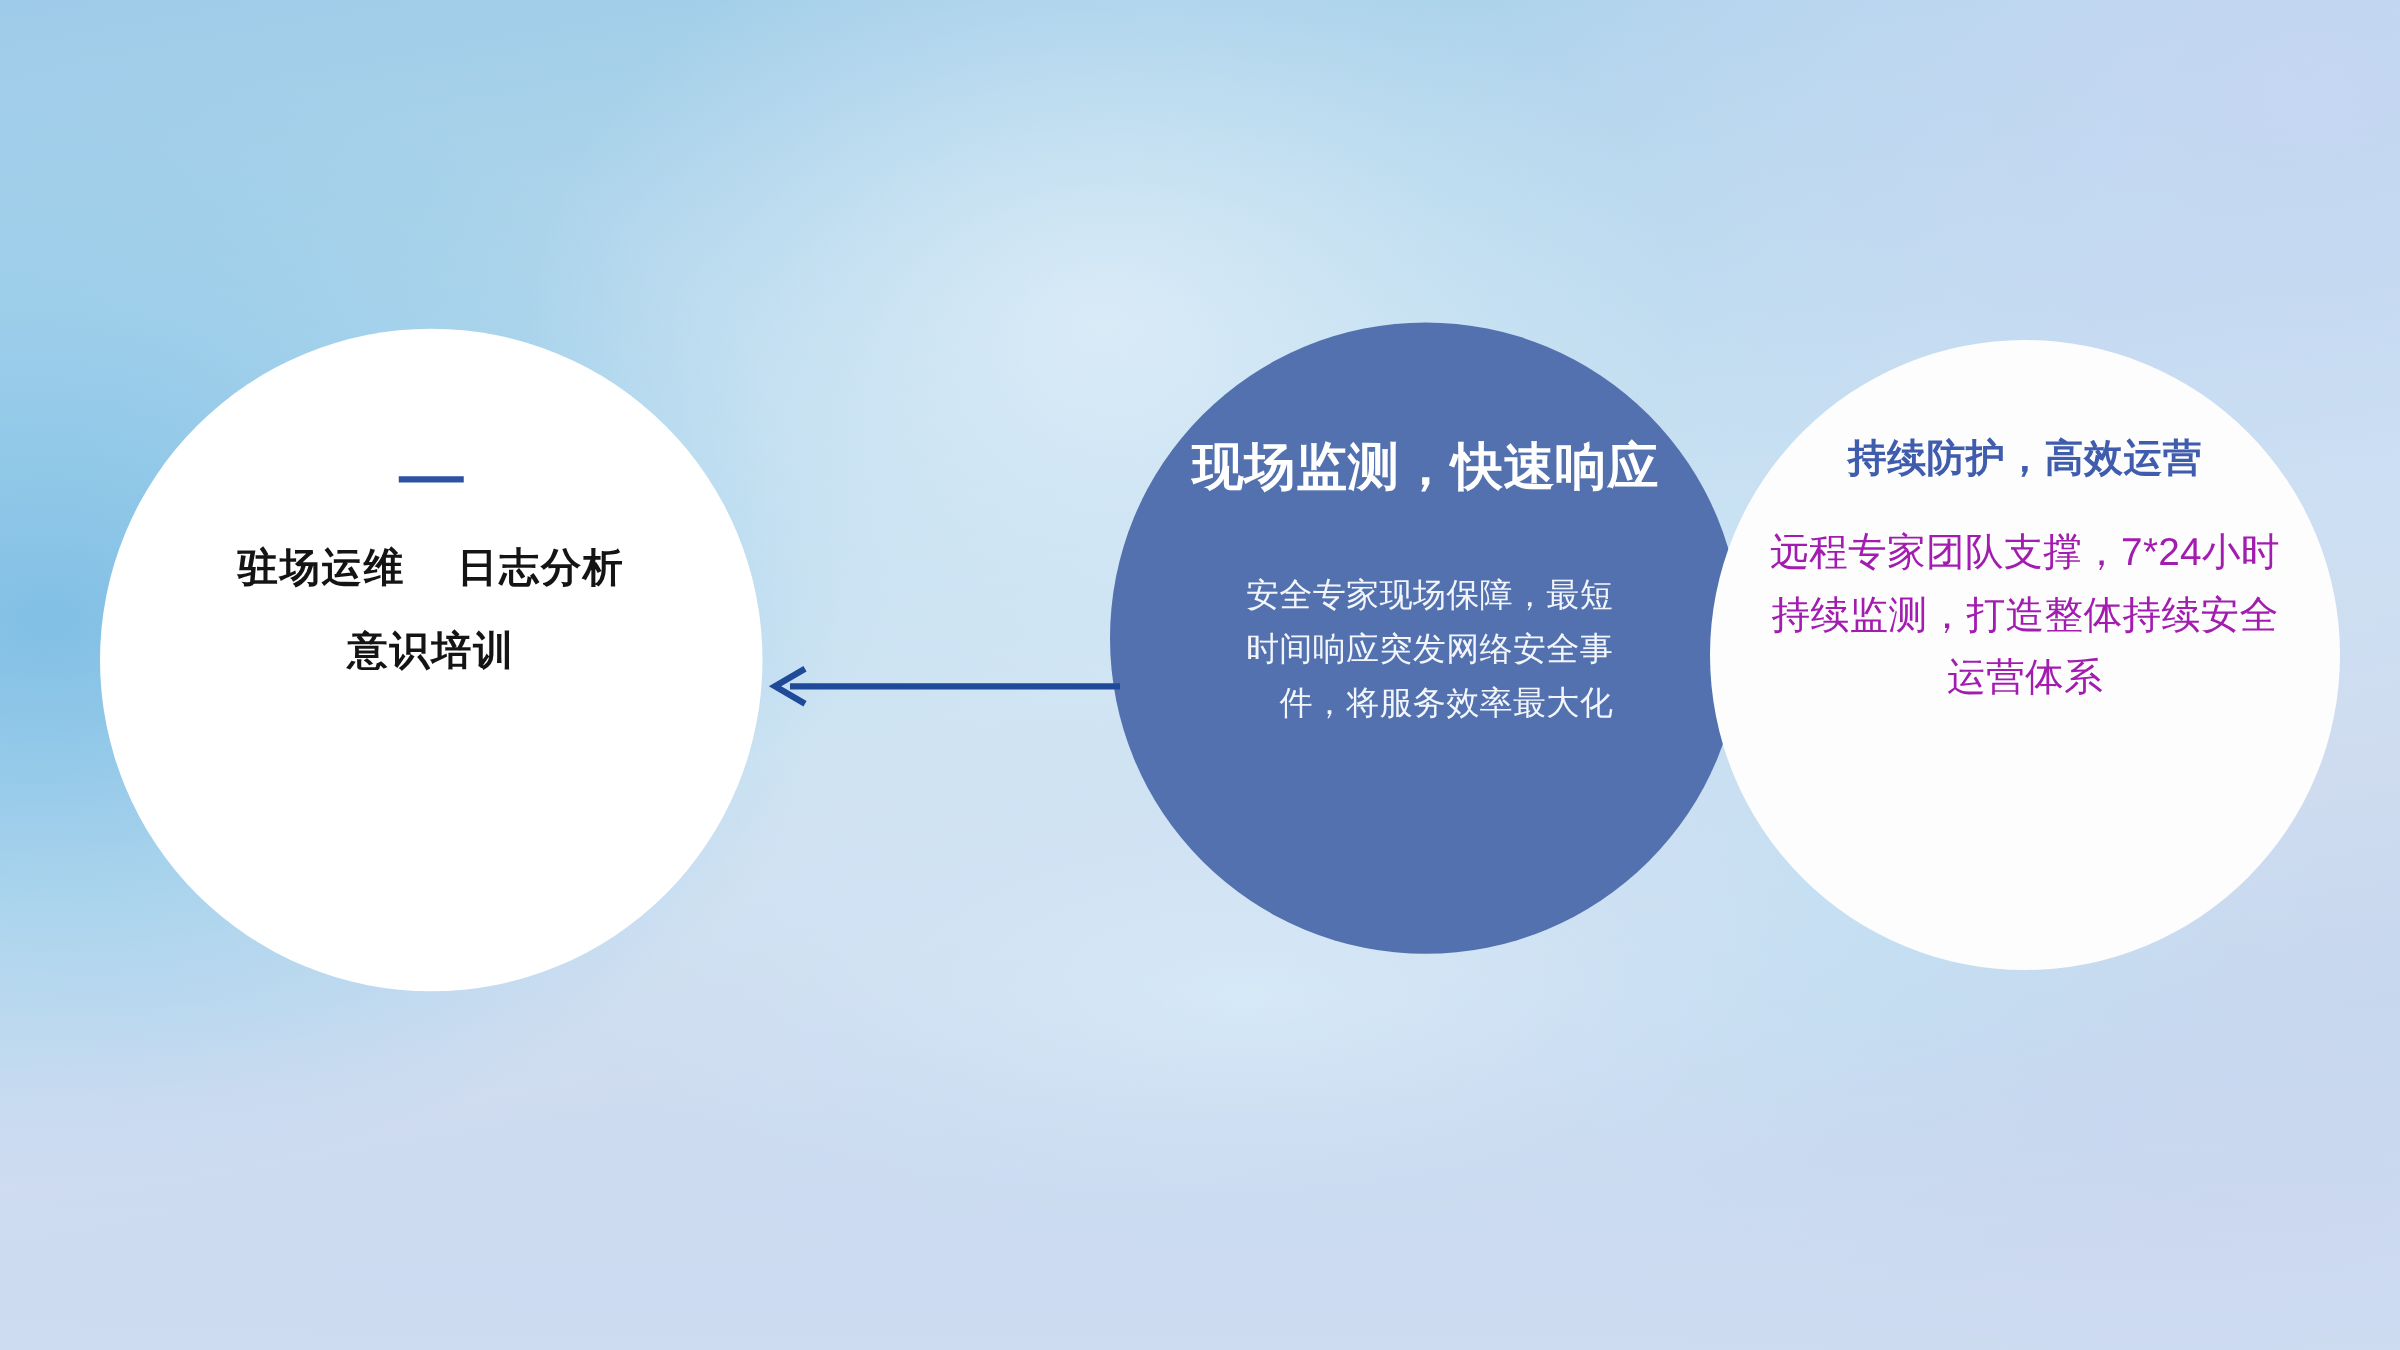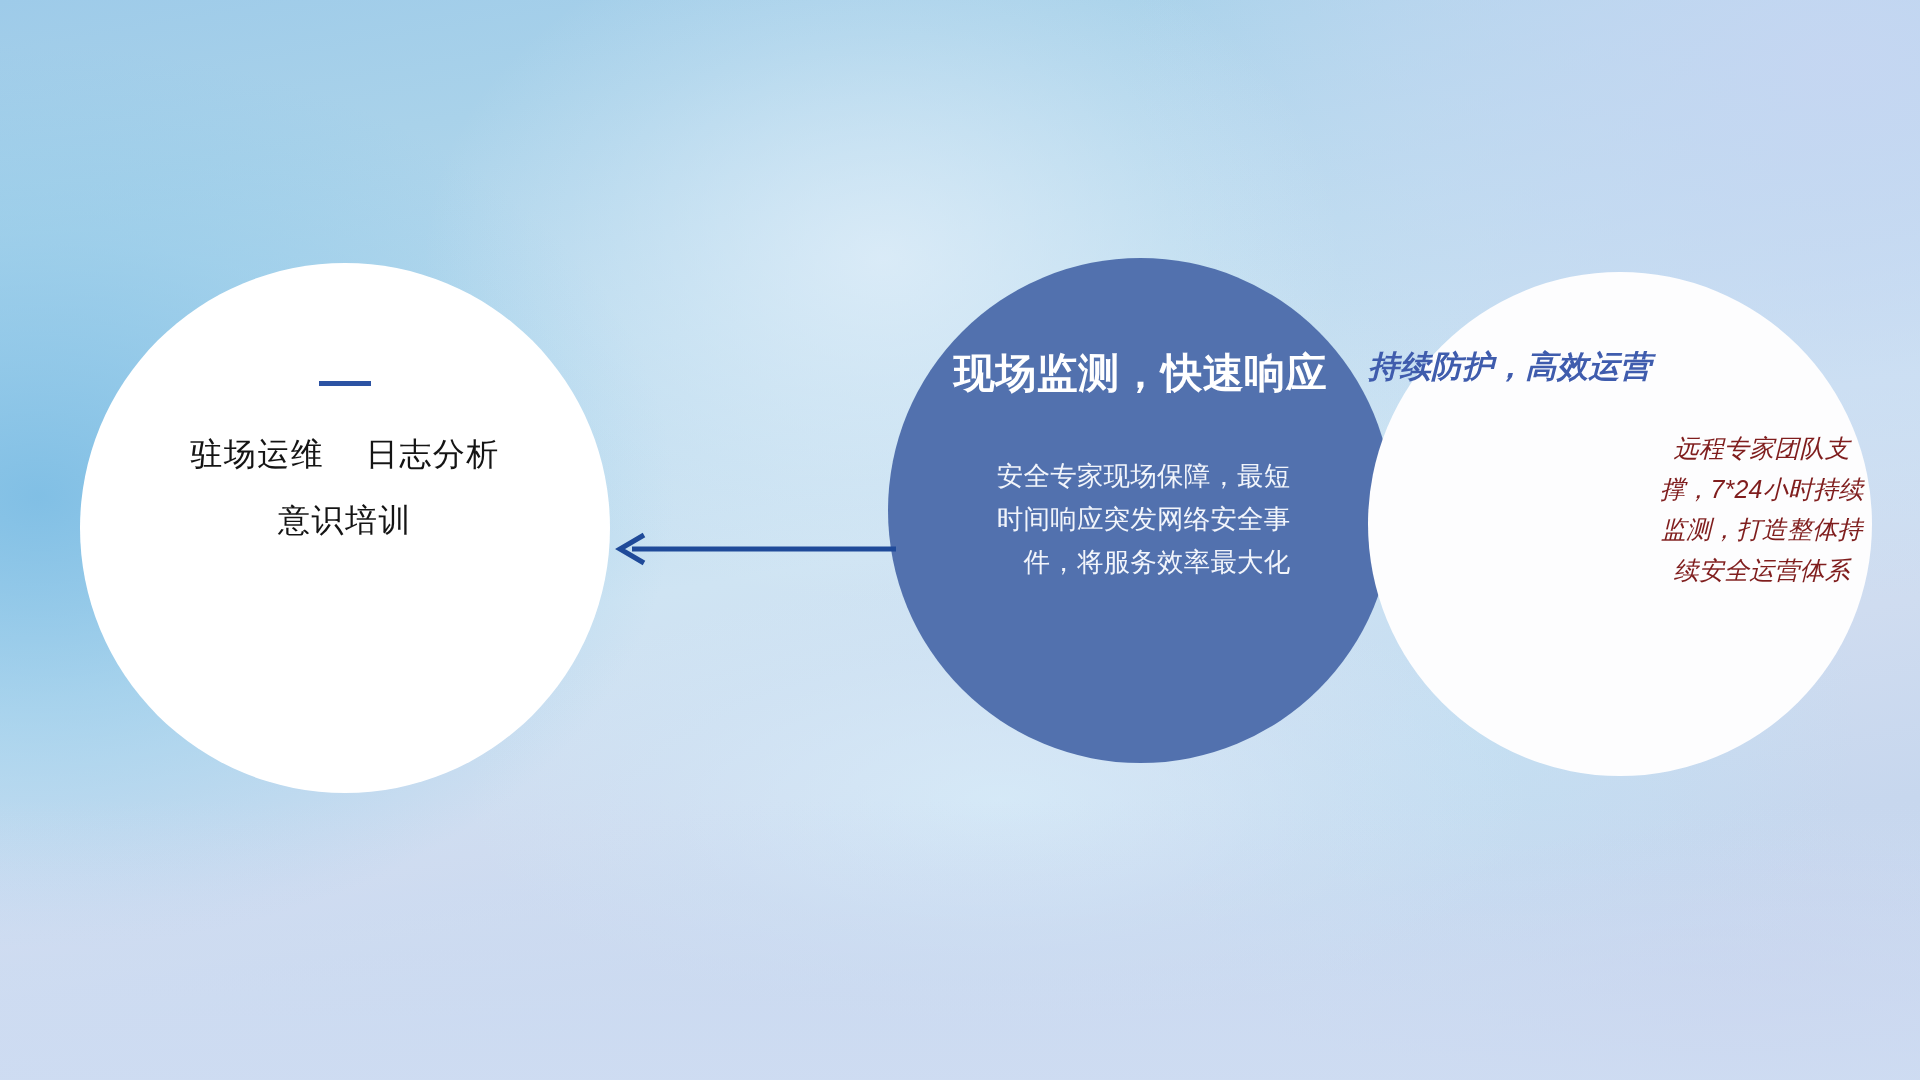--- a/index.html
+++ b/index.html
@@ -111,21 +111,21 @@
     box-sizing: border-box;
   }
   #left-rule {
     width: 52px; height: 5px;
     background: #2c53a3;
     margin-bottom: 52px;
   }
   .left-line {
     color: #141414;
     font-size: 32px;
-    font-weight: normal;
+    font-weight: bold;
     letter-spacing: 1.5px;
     line-height: 1.0;
     margin-bottom: 34px;
     white-space: pre;
     text-align: center;
   }
   .left-line:last-child { margin-bottom: 16px; }
 
   
   #mid-content {
@@ -155,41 +155,40 @@
     margin-top: 54px;
     letter-spacing: 0.2px;
   }
 
   
   #right-content {
     position: absolute;
     left: 1368px; top: 272px;
     width: 504px; height: 504px;
     display: flex;
-    flex-direction: row;
-    align-items: flex-start;
+    flex-direction: column;
+    align-items: center;
     padding-top: 74px;
     box-sizing: border-box;
     z-index: 6;
-    font-style: italic;
   }
   #right-title {
     color: #3f5cad;
     font-size: 31px;
     font-weight: bold;
     letter-spacing: 0.5px;
     white-space: nowrap;
   }
   #right-body {
-    color: #7f1d1d;
-    font-size: 25px;
+    color: #a21caf;
+    font-size: 31px;
     line-height: 1.62;
     text-align: center;
     width: 410px;
-    margin-top: 82px;
+    margin-top: 29px;
     letter-spacing: 0.2px;
   }
 
   
   #arrow-svg {
     position: absolute;
     left: 600px; top: 520px;
     width: 300px; height: 60px;
     z-index: 3;
   }

